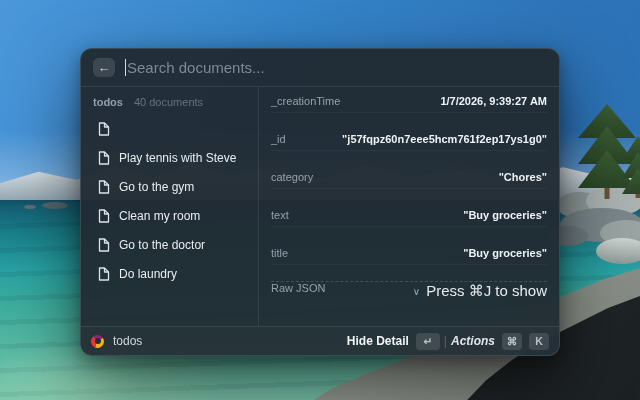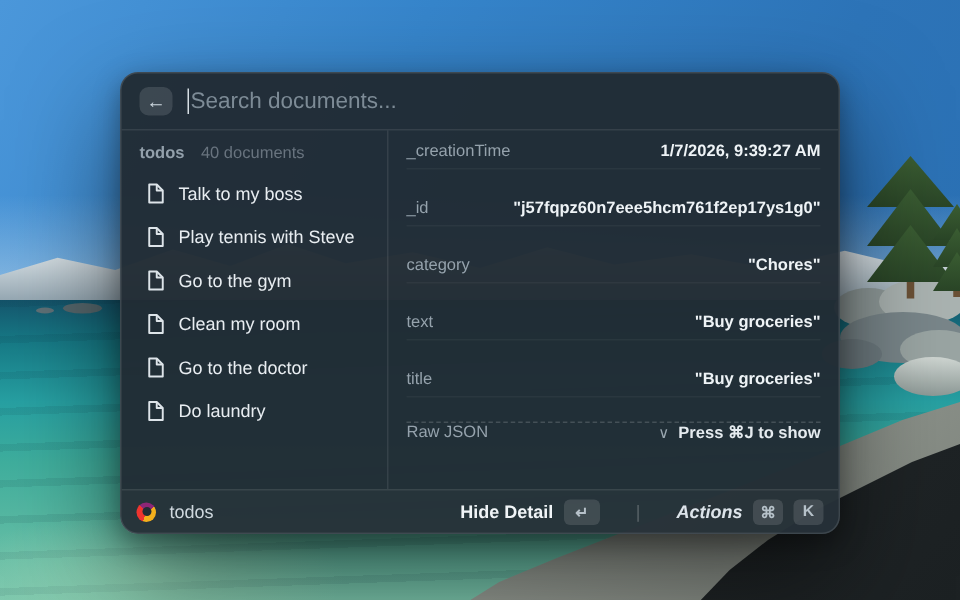--- a/index.html
+++ b/index.html
@@ -77,29 +77,29 @@
 
   .right { flex:1; display:flex; flex-direction:column; padding:3px 12px 0; min-width:0;gap:15px; }
   .frow { height:23px; display:flex; align-items:center; justify-content:space-between; gap:10px;
     border-bottom:1px solid rgba(255,255,255,.045); }
   .flabel { font-size:11px; color:#95a2ac; white-space:nowrap; }
   .fvalue { font-size:11px; font-weight:600; color:#eef3f6; white-space:nowrap; overflow:hidden; text-overflow:ellipsis; }
   .rawrow { height:27px; display:flex; align-items:flex-start; justify-content:space-between;
     border-top:1px dashed rgba(255,255,255,.16); border-bottom:none; margin-top:1px; cursor:pointer; }
   .rawright { display:flex; align-items:center; gap:6px; }
   .chev { color:#9aa7b0; font-size:10px; }
-  .rawhint { font-size:11px; font-weight:700; color:#e5ebef; }
+  .rawhint { font-size:15px; font-weight:400; color:#e5ebef; }
 
   .footer { height:29px; flex:0 0 29px; display:flex; align-items:center; gap:9px; padding:0 10px;
     border-top:1px solid rgba(255,255,255,.09); background:rgba(255,255,255,.02); }
   .logo { width:13px; height:13px; border-radius:50%; position:relative; flex:0 0 auto;
     background:conic-gradient(from 200deg,#ee342f 0 33%,#8d2676 33% 60%,#f3b01c 60% 100%); }
   .logo::after { content:""; position:absolute; inset:3.5px; border-radius:50%; background:#222c34; }
   .app-label { font-size:12px; color:#cfd8de; }
-  .foot-right { margin-left:auto; display:flex; align-items:center; gap:24px;justify-content:flex-end; }
+  .foot-right { margin-left:auto; display:flex; align-items:center; gap:4px;justify-content:flex-end; }
   .foot-btn { display:flex; align-items:center; gap:7px; cursor:pointer; }
   .hide-label { font-size:12px; font-weight:700; color:#f0f4f7; }
   .actions-label { font-size:12px; font-weight:600; color:#dde4ea;font-style:italic; }
   .key { min-width:20px; height:17px; padding:0 4px; border-radius:4px; background:rgba(255,255,255,.12);
     display:flex; align-items:center; justify-content:center; font-size:10.5px; font-weight:700; color:#b6c1c9; }
   .key.wide { min-width:24px; }
   .vsep { color:rgba(255,255,255,.22); font-size:12px; }
 </style>
 </head>
 <body>
@@ -156,21 +156,20 @@
         <div class="left-head">
           <span class="coll-name">todos</span>
           <span class="coll-count">40 documents</span>
         </div>
         <div class="list">
           <div class="item">
             <svg width="12" height="14" viewBox="0 0 12 14">
                 <path d="M1.5 1h5l4 4v8h-9z" fill="none" stroke="#dde4e9" stroke-width="1.3" stroke-linejoin="round"></path>
                 <path d="M6.5 1v4h4" fill="none" stroke="#dde4e9" stroke-width="1.3" stroke-linejoin="round"></path>
               </svg>
-            <span class="item-label">Talk to my boss</span>
           </div>
           <div class="item">
             <svg width="12" height="14" viewBox="0 0 12 14">
                 <path d="M1.5 1h5l4 4v8h-9z" fill="none" stroke="#dde4e9" stroke-width="1.3" stroke-linejoin="round"></path>
                 <path d="M6.5 1v4h4" fill="none" stroke="#dde4e9" stroke-width="1.3" stroke-linejoin="round"></path>
               </svg>
             <span class="item-label">Play tennis with Steve</span>
           </div>
           <div class="item">
             <svg width="12" height="14" viewBox="0 0 12 14">

